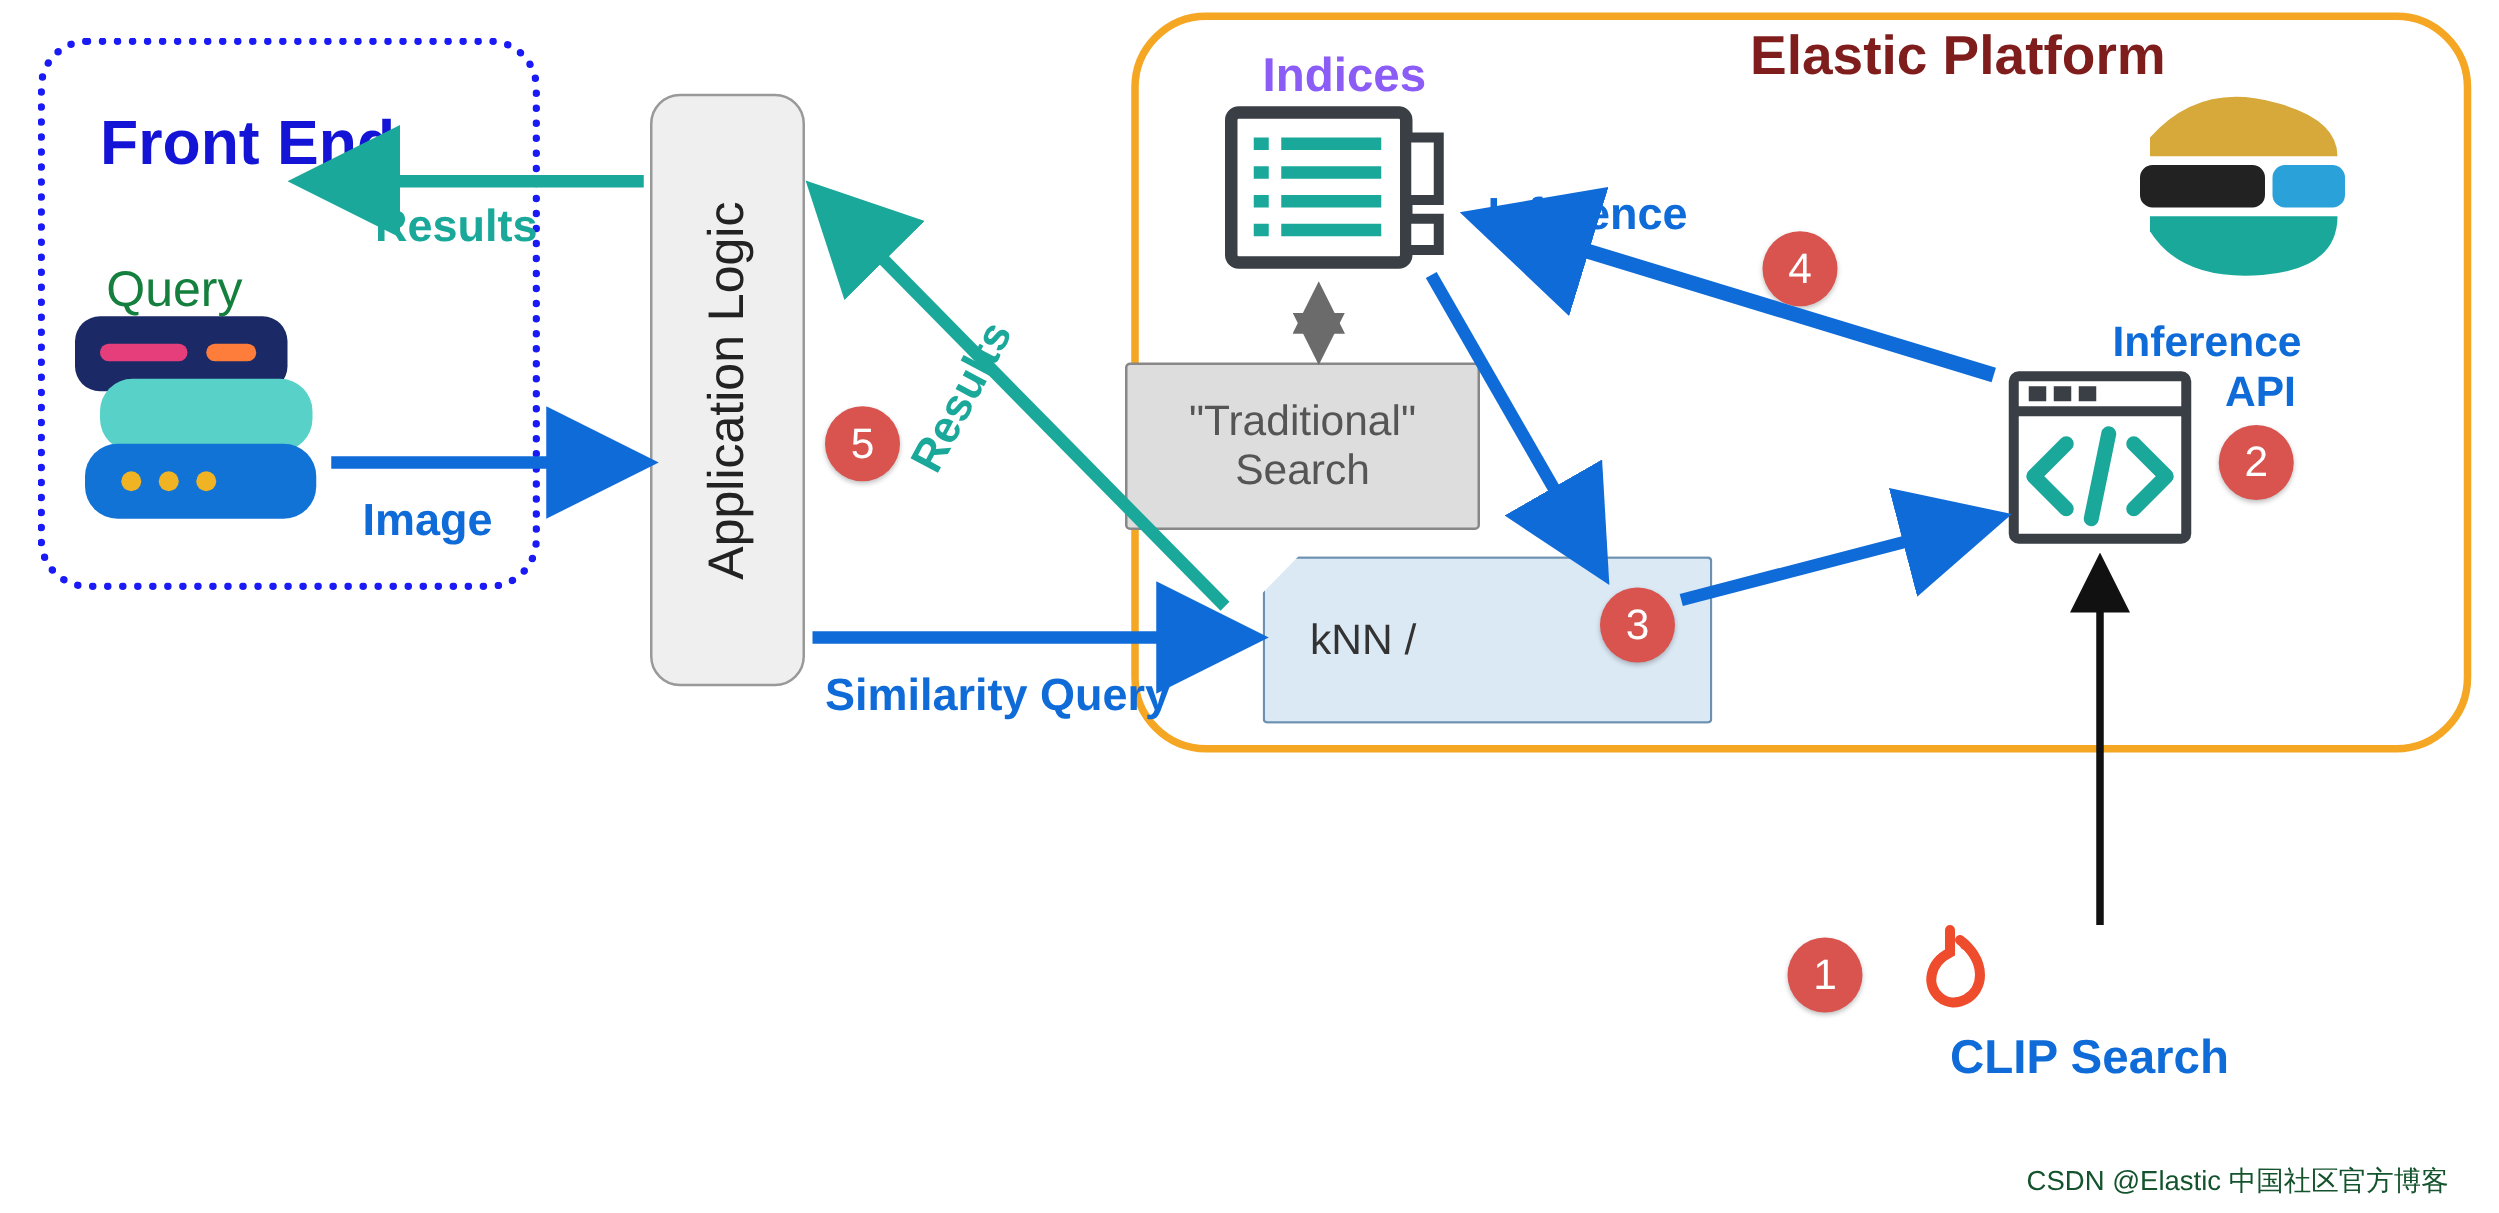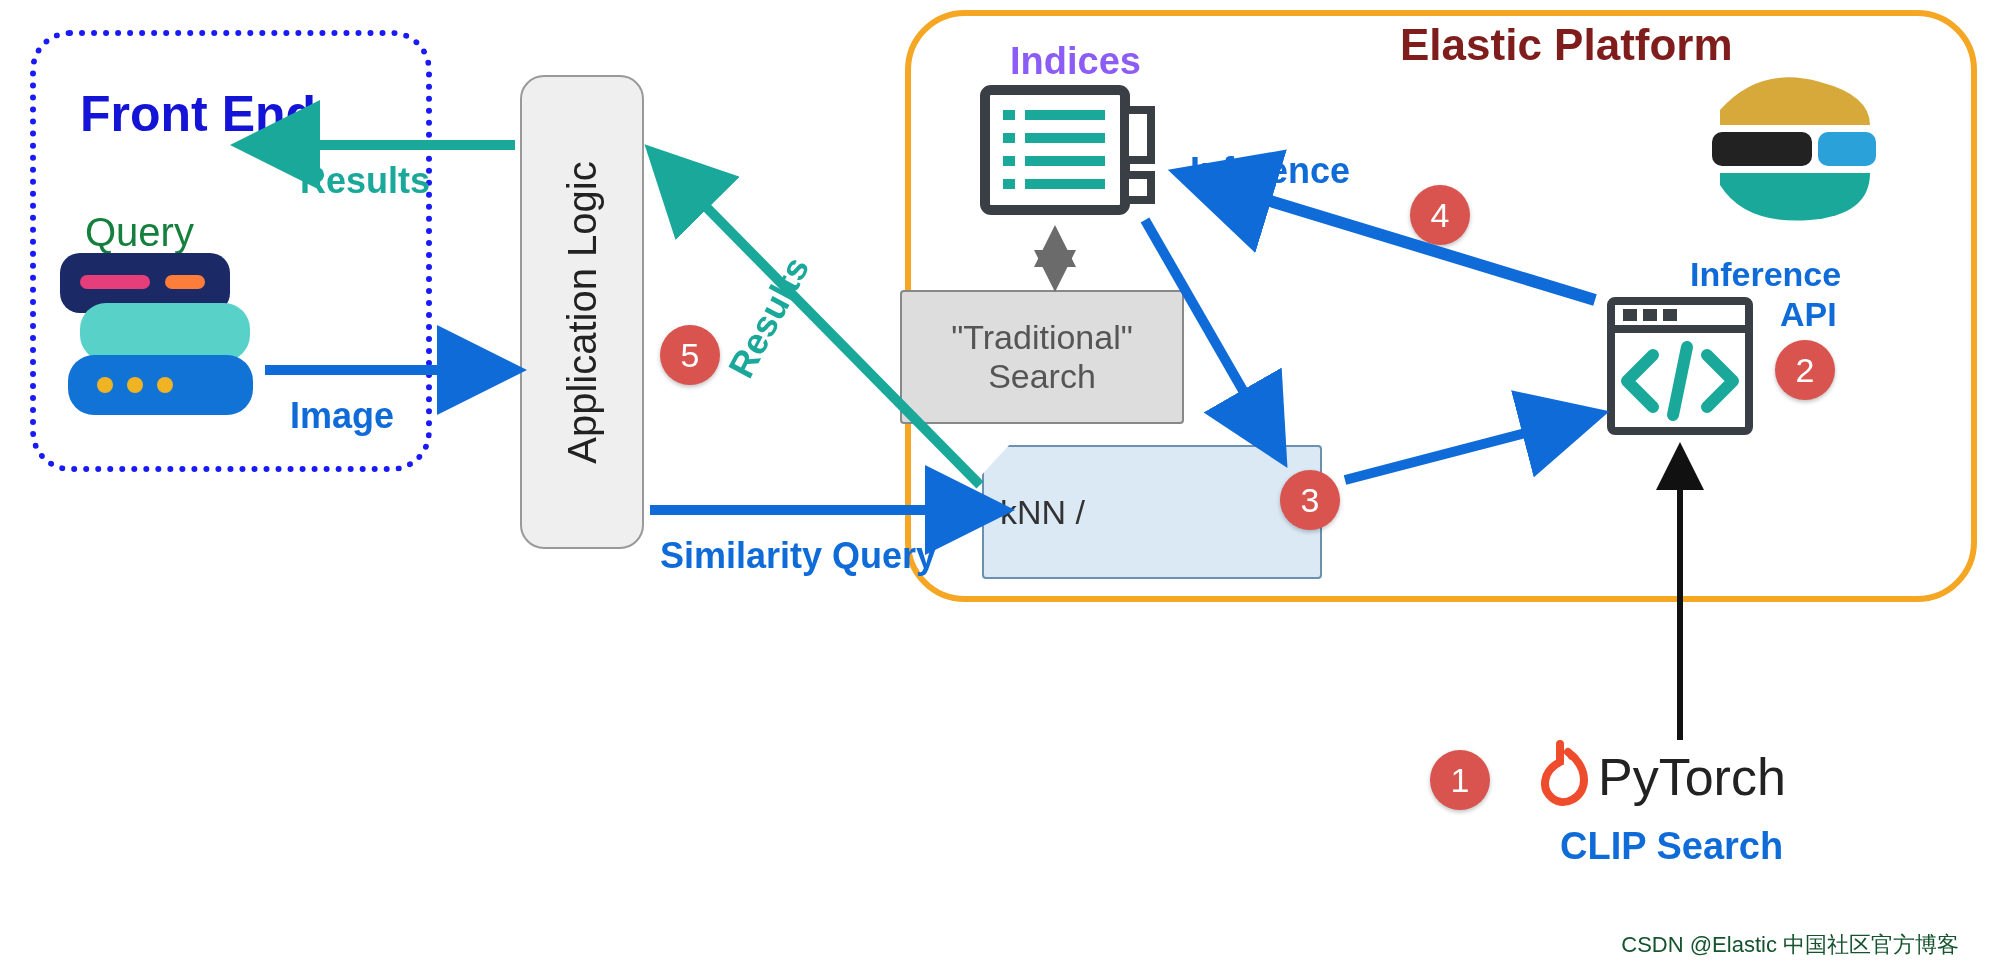--- a/index.html
+++ b/index.html
@@ -51,26 +51,26 @@
   }
   
   .trad-box {
     left: 900px; top: 290px; width: 280px; height: 130px;
     background: #ddd; border: 2px solid #888; border-radius: 4px;
     display: flex; flex-direction: column; align-items: center; justify-content: center;
     font-size: 34px; color: #555;
   }
   
   .knn-box {
-    left: 982px; top: 445px; width: 320px; height: 130px;
+    left: 1010px; top: 445px; width: 320px; height: 130px;
     background: #dbe9f5; border: 2px solid #6b90b0;
     border-radius: 4px 4px 4px 4px;
     clip-path: polygon(8% 0, 100% 0, 100% 100%, 0 100%, 0 22%);
     display: flex; flex-direction: column; justify-content: center;
-    padding-left: 16px; font-size: 34px; color: #333;
+    padding-left: 36px; font-size: 34px; color: #333;
   }
   
   svg.arrows { position: absolute; left:0; top:0; width:1999px; height:970px; pointer-events:none; }
   
   .results-rot {
     transform: rotate(-62deg);
     transform-origin: left top;
   }
 </style>
 </head>
@@ -152,21 +152,20 @@
   </svg>
 </div>
 
 <div class="abs" style="left:1530px; top:740px; display:flex; align-items:center;">
   <span>
     <svg width="60" height="70" viewBox="0 0 60 70">
       <path d="M30 4 L30 22 C14 30 10 48 22 58 C34 68 54 58 54 40 C54 28 46 18 38 12" fill="none" stroke="#ee4c2c" stroke-width="8" stroke-linecap="round"></path>
       <circle cx="42" cy="16" r="4" fill="#ee4c2c"></circle>
     </svg>
   </span>
-  <span style="font-size:52px; color:#222; margin-left:8px;">PyTorch</span>
 </div>
 <div class="abs" style="left:1560px; top:825px; font-size:38px; font-weight:700; color:#0f6bd8;">CLIP Search</div>
 
 <div class="abs label" style="left:300px; top:160px; color:#1aa89a;">Results</div>
 <div class="abs label" style="left:290px; top:395px; color:#0f6bd8;">Image</div>
 <div class="abs label" style="left:660px; top:535px; color:#0f6bd8;">Similarity Query</div>
 <div class="abs label results-rot" style="left:720px; top:365px; color:#1aa89a;">Results</div>
 <div class="abs label" style="left:1190px; top:150px; color:#0f6bd8;">Inference</div>
 
 <div class="abs badge" style="left:1430px; top:750px;">1</div>

